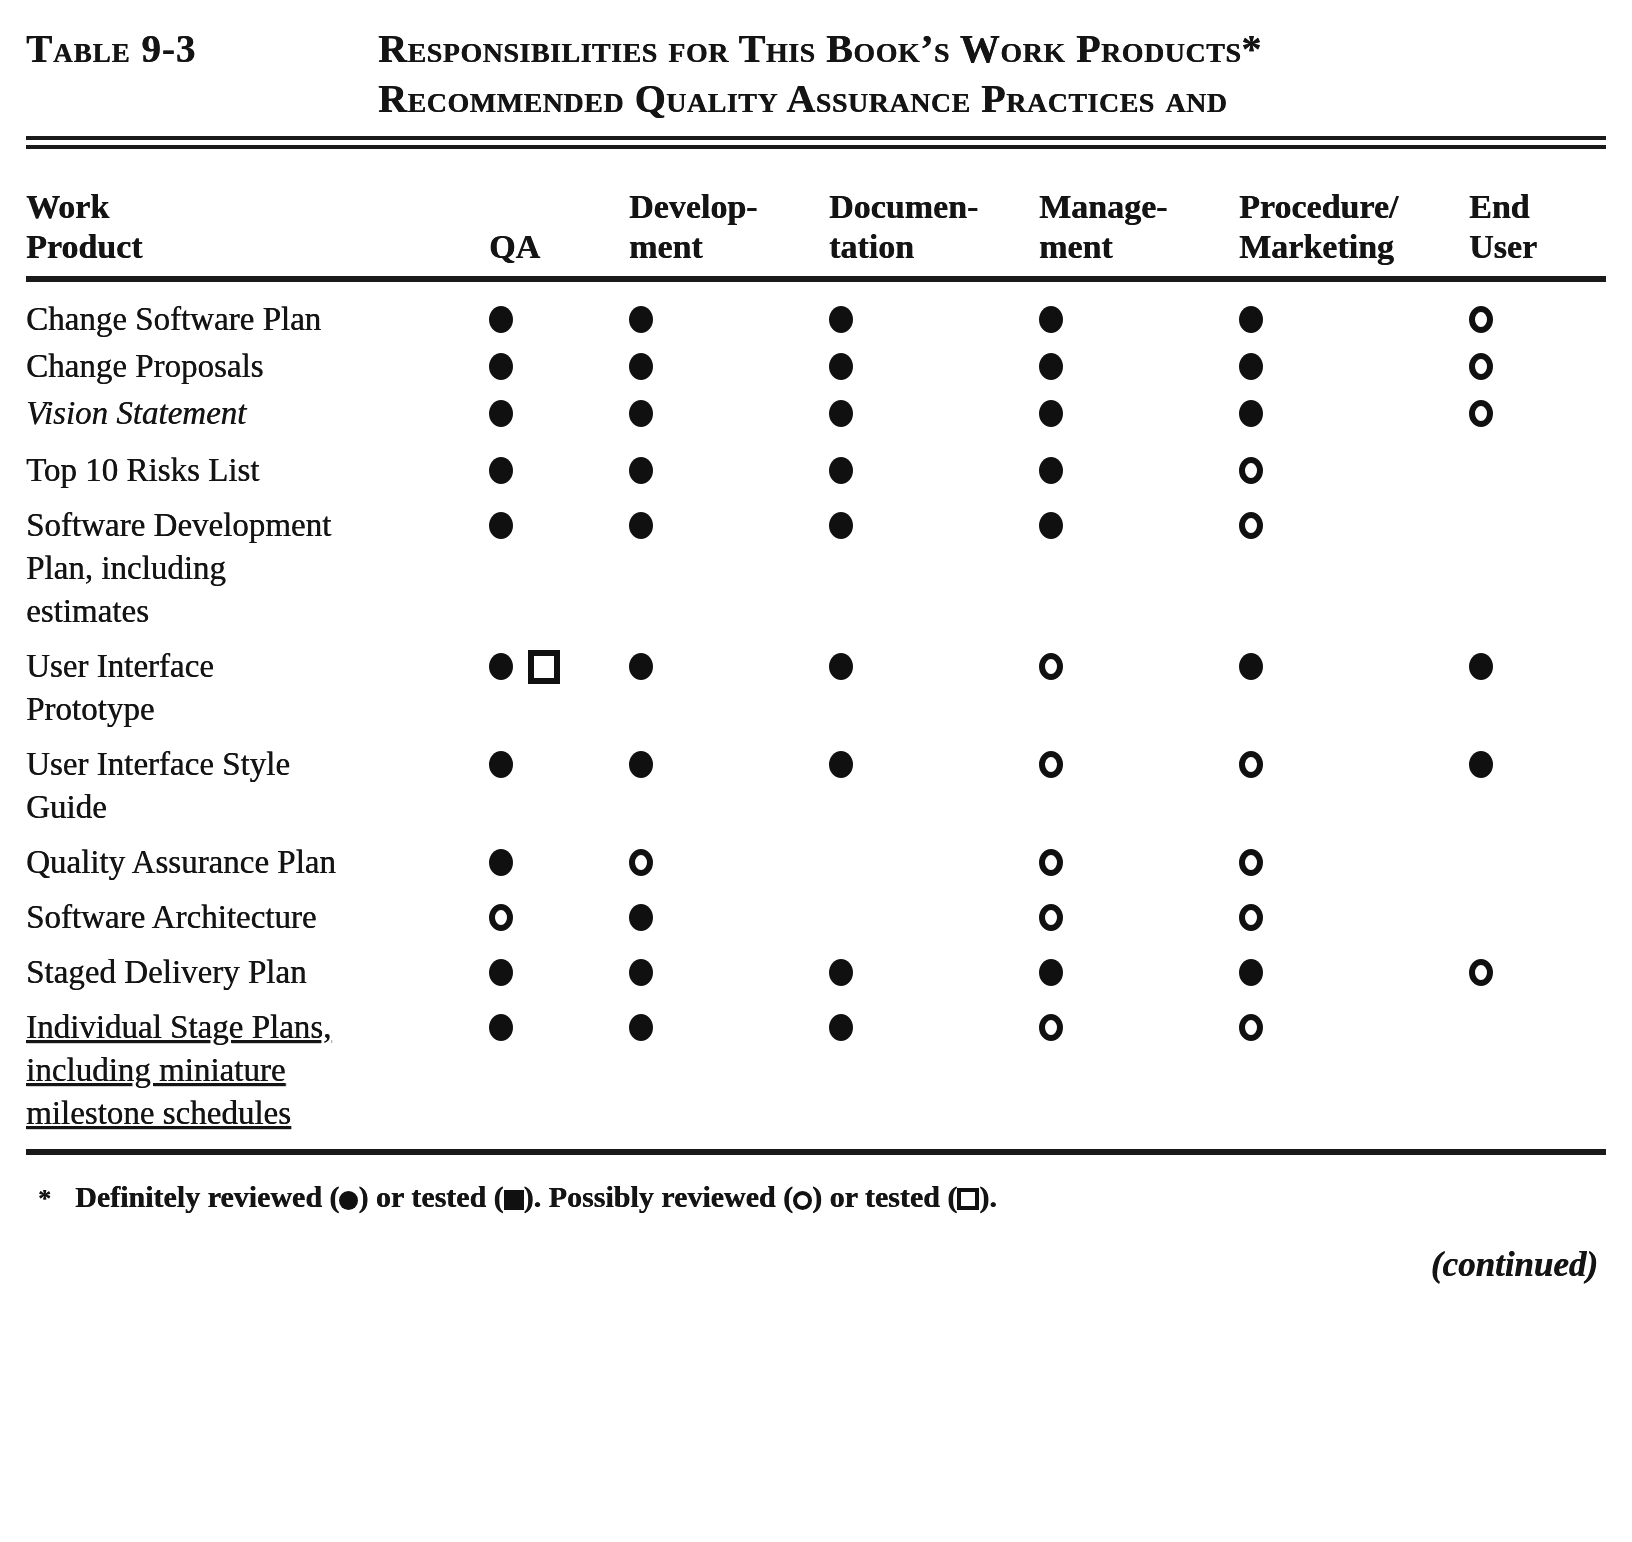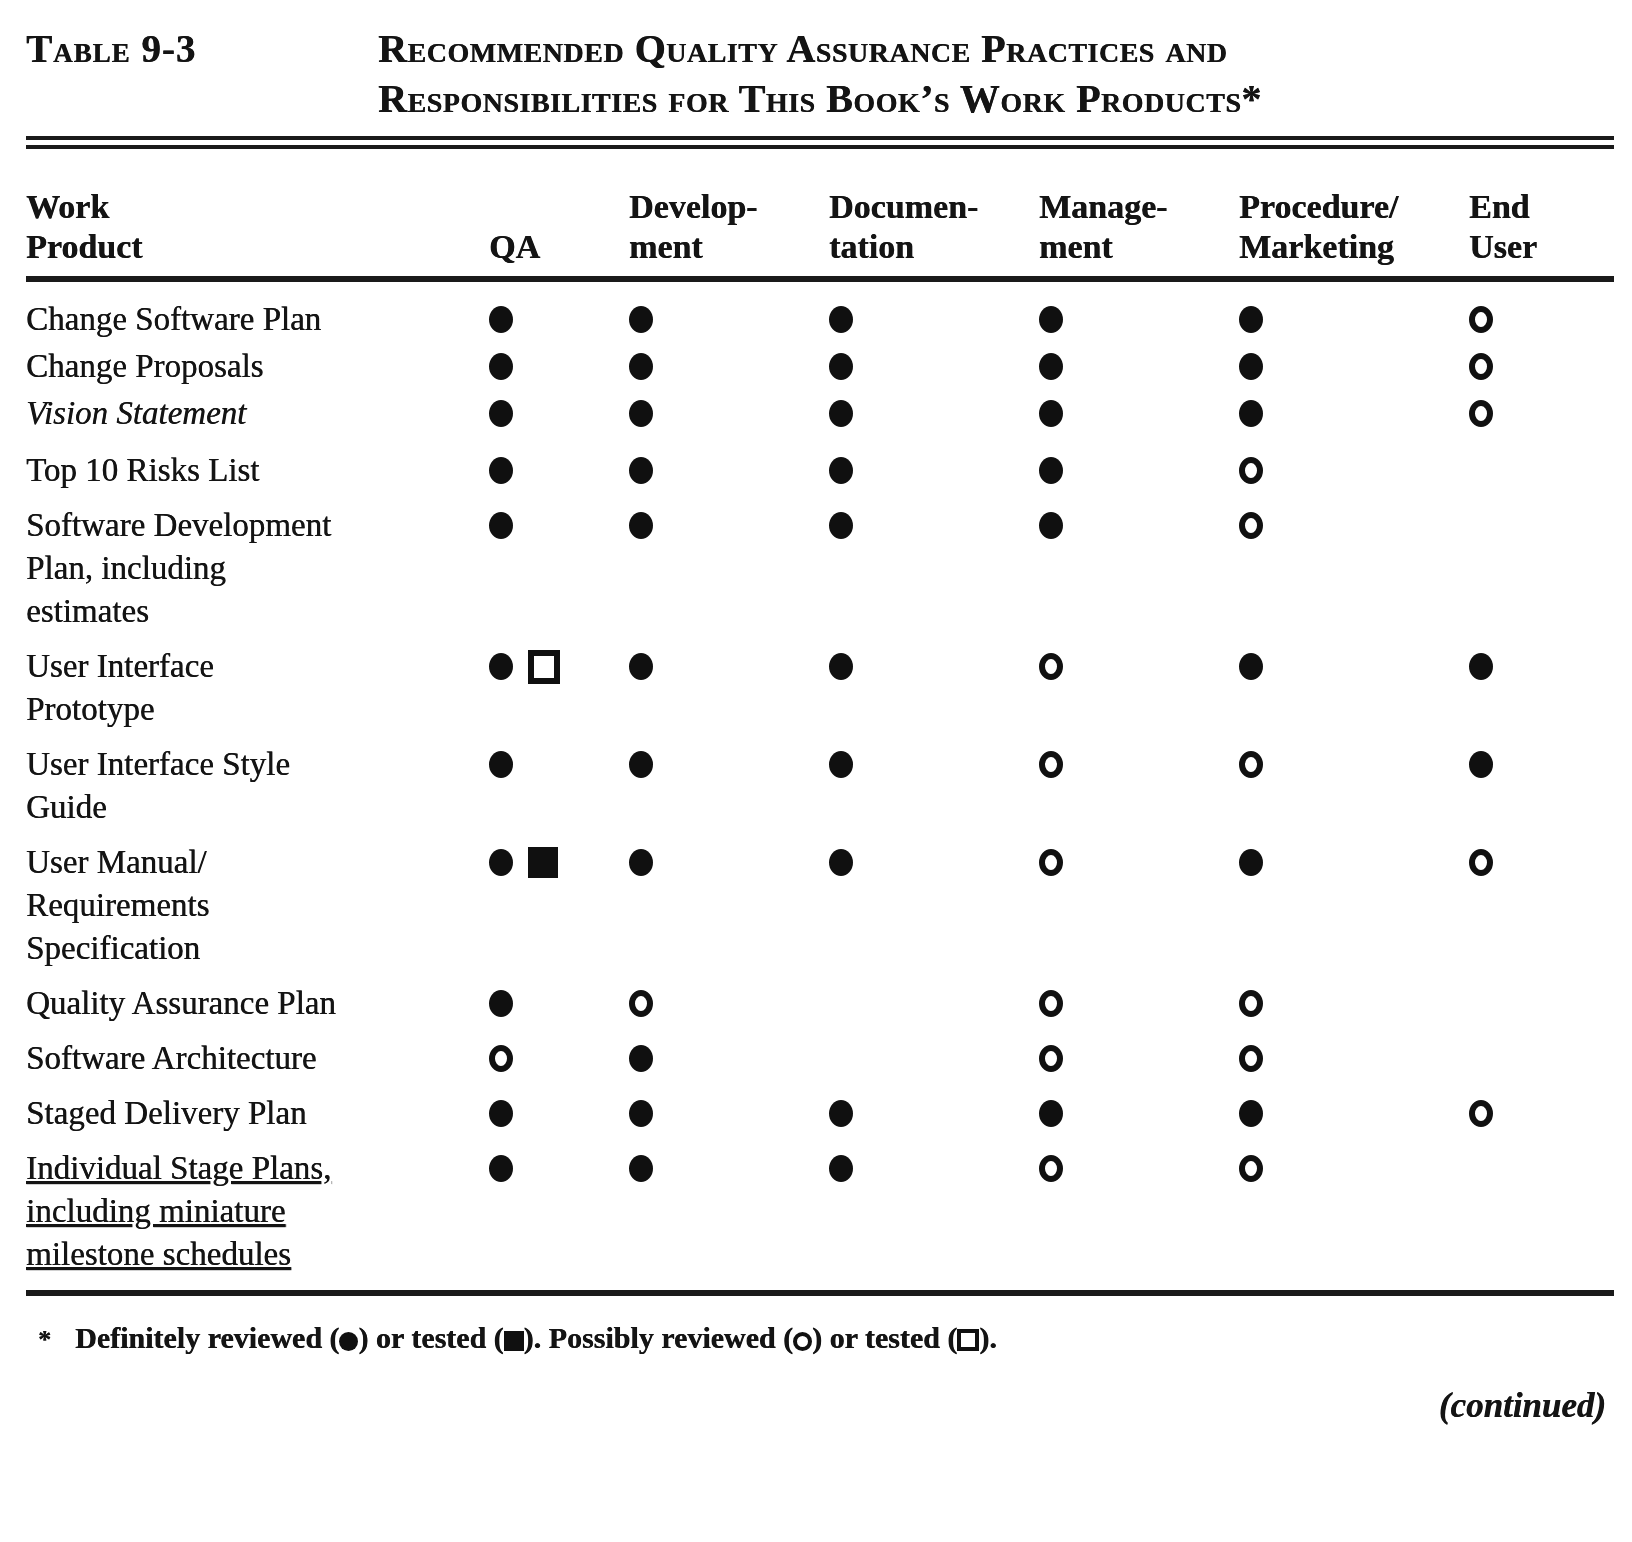--- a/index.html
+++ b/index.html
@@ -4,21 +4,21 @@
 <style>
   html,body{margin:0;padding:0;background:#ffffff;}
   body{
     width:1632px;height:1542px;
     color:#141414;
     font-family:"Liberation Serif","DejaVu Serif",serif;
     overflow:hidden;
     position:relative;
   }
   .page{
-    padding:24px 18px 0 26px;
+    padding:24px 26px 0 26px;
     text-shadow:0.45px 0.2px 0 currentColor; 
   }
   
   .title-block{display:flex;align-items:flex-start;}
   .table-label{
     width:352px;flex:0 0 352px;
     font-variant:small-caps;font-weight:bold;font-size:39px;line-height:46px;
     letter-spacing:1px;padding-top:2px;
   }
   .table-title{
@@ -80,22 +80,22 @@
   }
 </style>
 </head>
 <body>
 
 <div class="page">
 
   <div class="title-block">
     <div class="table-label">Table 9-3</div>
     <div class="table-title">
+      <div>Responsibilities for This Book’s Work Products*</div>
       <div>Recommended Quality Assurance Practices and</div>
-      <div>Responsibilities for This Book’s Work Products*</div>
     </div>
   </div>
 
   <div class="double-rule"></div>
 
   <div class="grid header" id="header-row">
       <div class="hcell">Work
 Product</div>
       <div class="hcell">QA</div>
       <div class="hcell">Develop-
@@ -255,44 +255,20 @@
           <span class="sym open-circle"></span>
         </div>
         <div class="scell">
           <span class="sym open-circle"></span>
         </div>
         <div class="scell">
           <span class="sym filled-circle"></span>
         </div>
       </div>
       <div class="grid row">
-        <div class="pcell">User Manual/
-Requirements
-Specification</div>
-        <div class="scell">
-          <span class="sym filled-circle"></span>
-          <span class="sym filled-square"></span>
-        </div>
-        <div class="scell">
-          <span class="sym filled-circle"></span>
-        </div>
-        <div class="scell">
-          <span class="sym filled-circle"></span>
-        </div>
-        <div class="scell">
-          <span class="sym open-circle"></span>
-        </div>
-        <div class="scell">
-          <span class="sym filled-circle"></span>
-        </div>
-        <div class="scell">
-          <span class="sym open-circle"></span>
-        </div>
-      </div>
-      <div class="grid row">
         <div class="pcell">Quality Assurance Plan</div>
         <div class="scell">
           <span class="sym filled-circle"></span>
         </div>
         <div class="scell">
           <span class="sym open-circle"></span>
         </div>
         <div class="scell"></div>
         <div class="scell">
           <span class="sym open-circle"></span>

